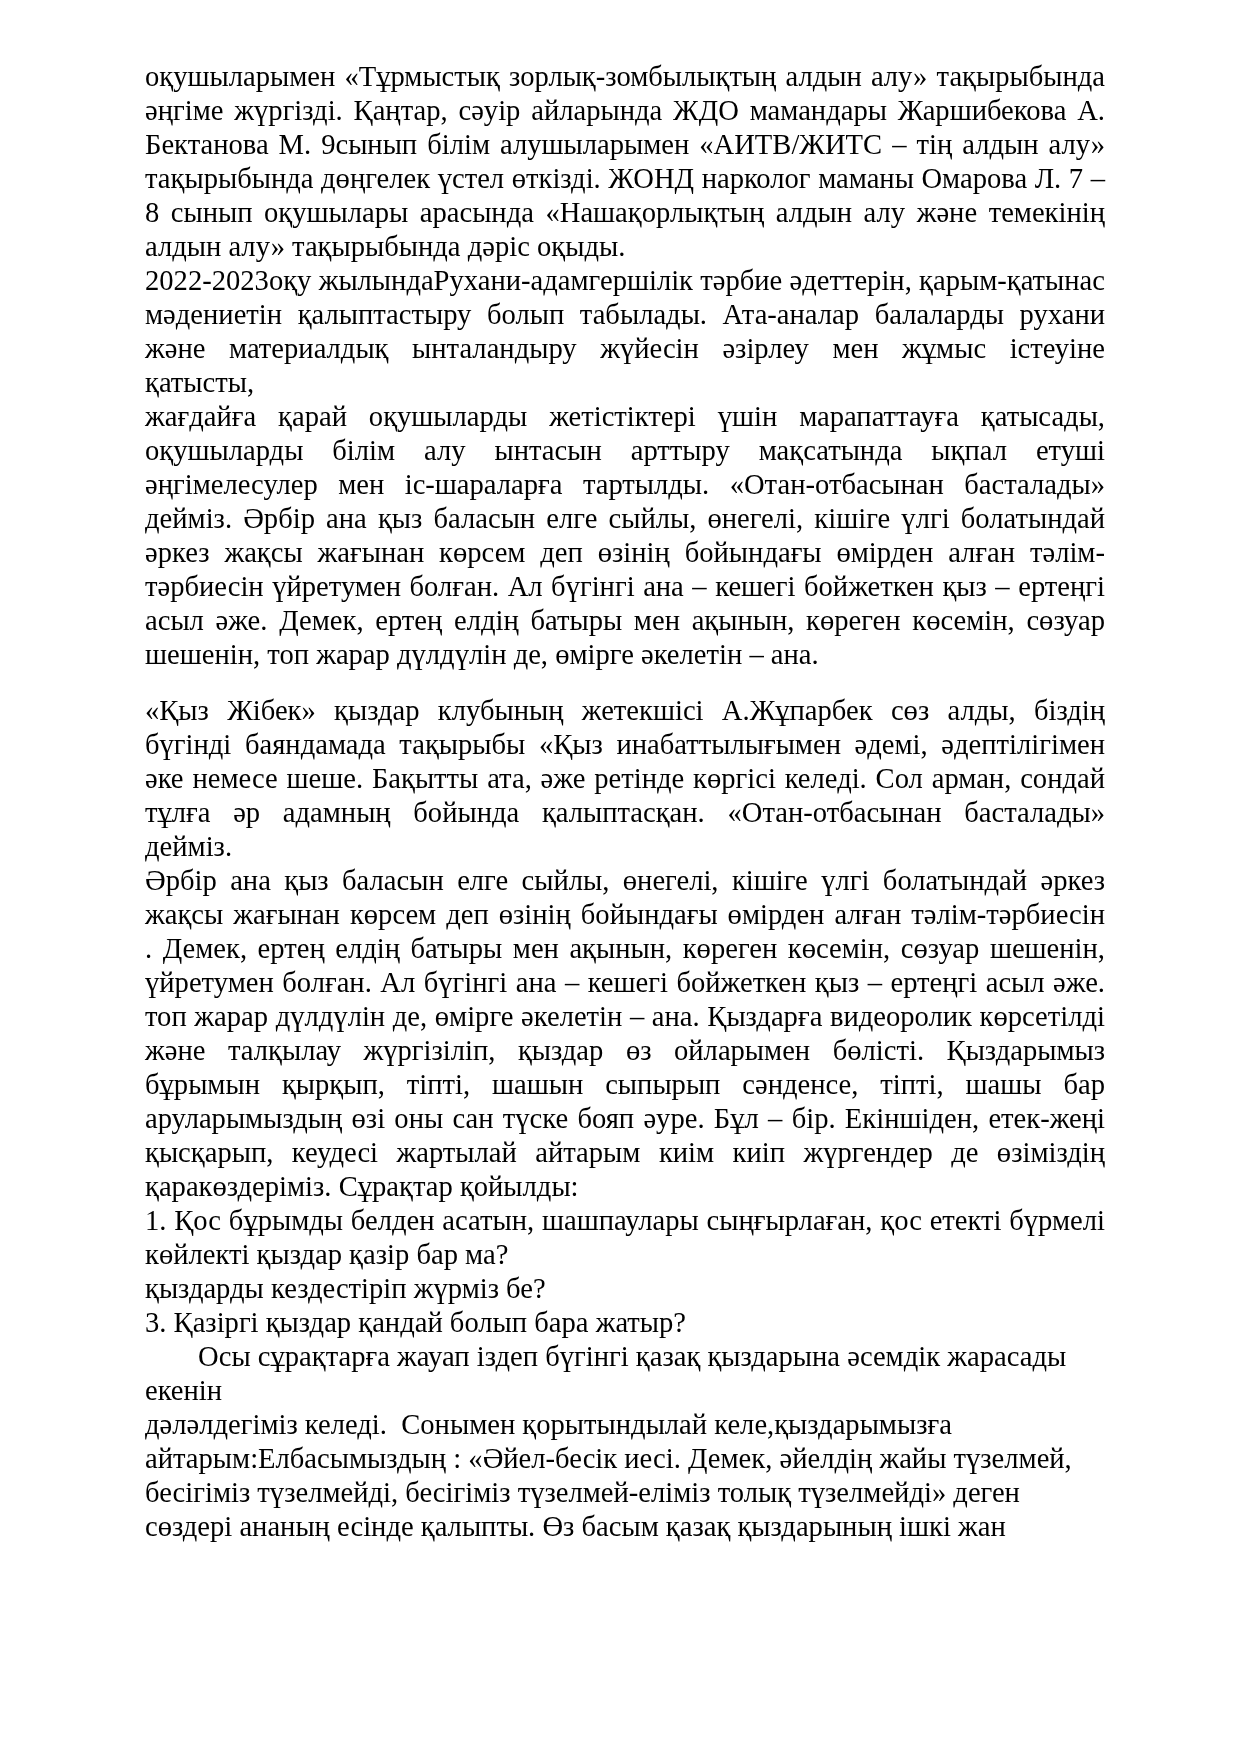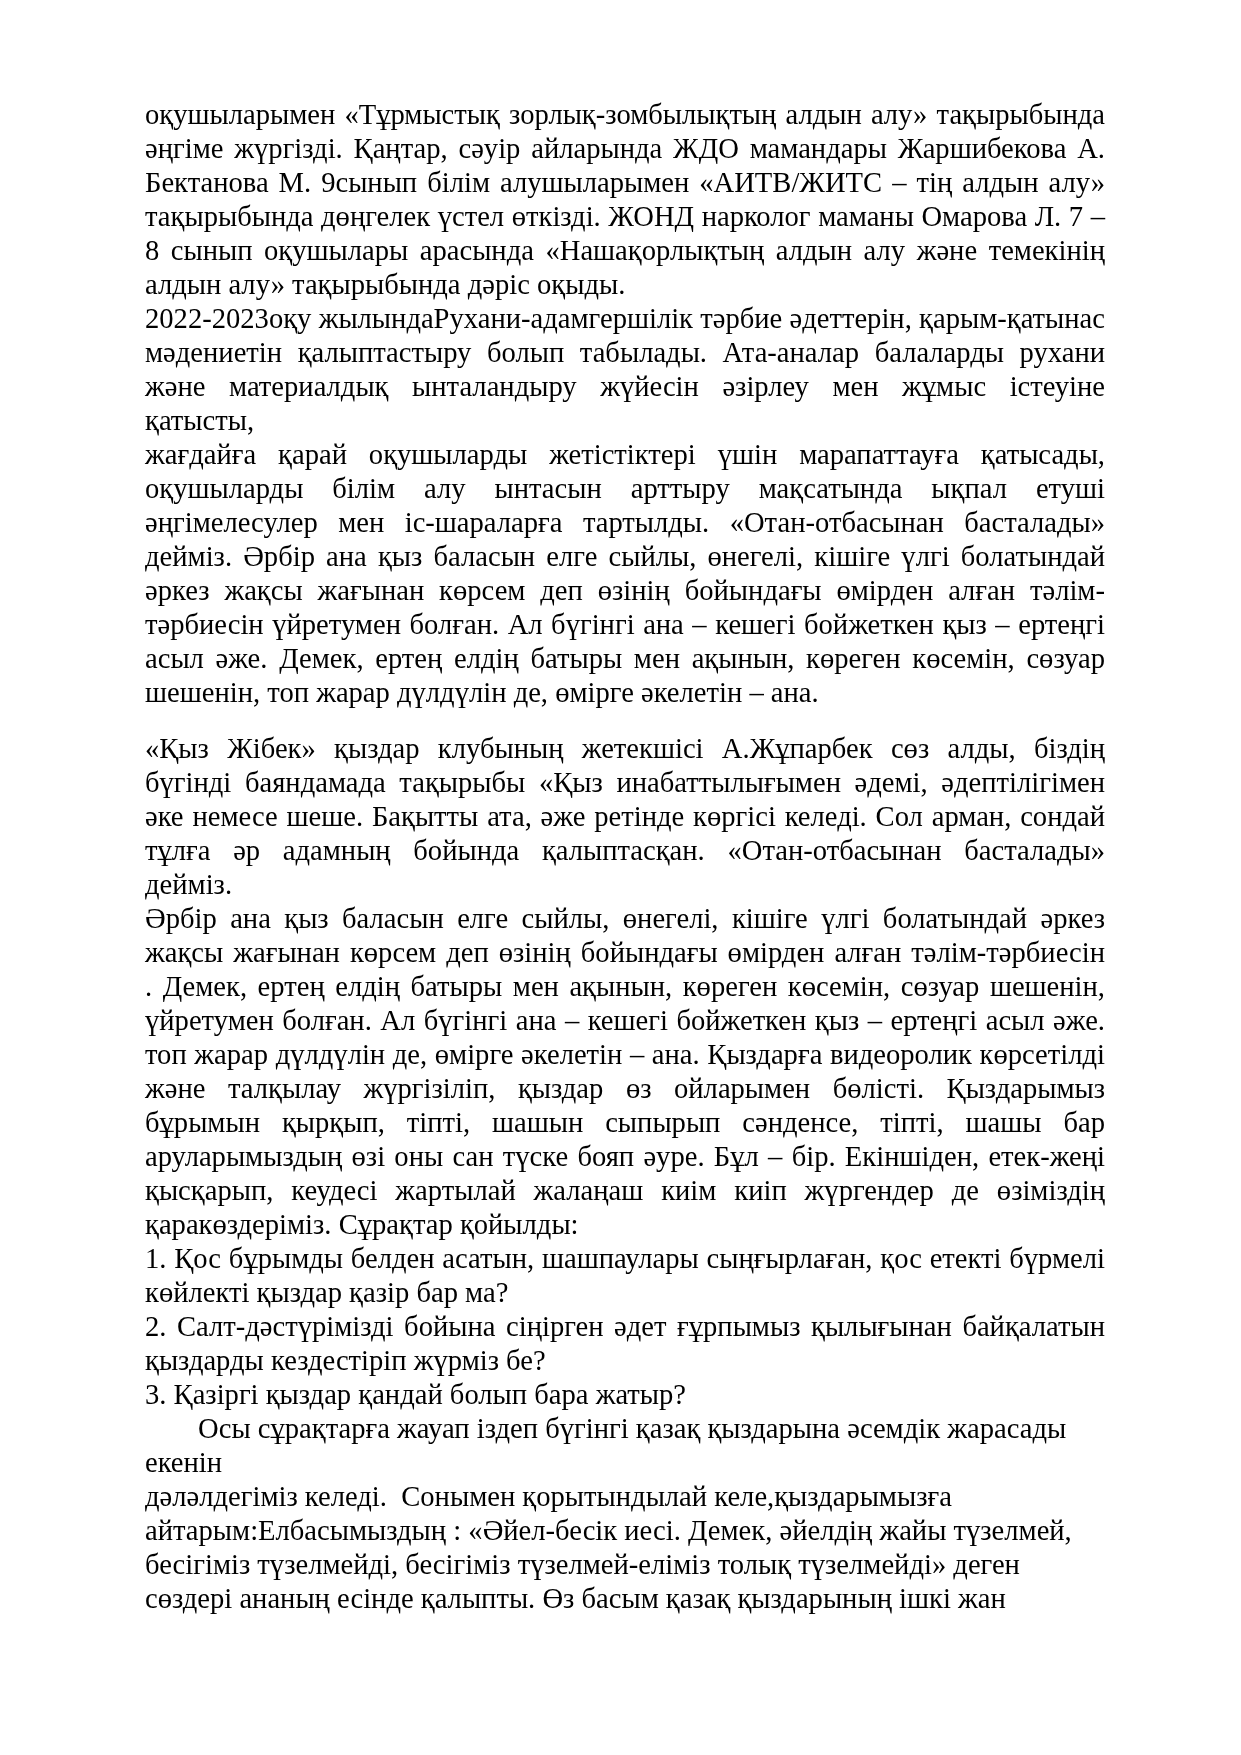--- a/index.html
+++ b/index.html
@@ -7,21 +7,21 @@
     padding: 0;
     background: #ffffff;
   }
   .page {
     position: relative;
     width: 1241px;
     height: 1755px;
     background: #ffffff;
     overflow: hidden;
     box-sizing: border-box;
-    padding: 98px 136px 0 145px;
+    padding: 60px 136px 0 145px;
     font-family: "Liberation Serif", "DejaVu Serif", serif;
     font-size: 28.6px;
     line-height: 34px;
     color: #000000;
   }
   .para { margin: 0; }
   .para.gap-before { margin-top: 22px; }
   .line {
     text-align: justify;
     text-align-last: justify;
@@ -68,29 +68,28 @@
         <div class="line">әке немесе шеше. Бақытты ата, әже ретінде көргісі келеді. Сол арман, сондай</div>
         <div class="line">тұлға әр адамның бойында қалыптасқан. «Отан-отбасынан басталады» дейміз.</div>
         <div class="line">Әрбір ана қыз баласын елге сыйлы, өнегелі, кішіге үлгі болатындай әркез</div>
         <div class="line">жақсы жағынан көрсем деп өзінің бойындағы өмірден алған тәлім-тәрбиесін</div>
         <div class="line">. Демек, ертең елдің батыры мен ақынын, көреген көсемін, сөзуар шешенін,</div>
         <div class="line">үйретумен болған. Ал бүгінгі ана – кешегі бойжеткен қыз – ертеңгі асыл әже.</div>
         <div class="line">топ жарар дүлдүлін де, өмірге әкелетін – ана. Қыздарға видеоролик көрсетілді</div>
         <div class="line">және талқылау жүргізіліп, қыздар өз ойларымен бөлісті. Қыздарымыз</div>
         <div class="line">бұрымын қырқып, тіпті, шашын сыпырып сәнденсе, тіпті, шашы бар</div>
         <div class="line">аруларымыздың өзі оны сан түске бояп әуре. Бұл – бір. Екіншіден, етек-жеңі</div>
-        <div class="line">қысқарып, кеудесі жартылай жалаңаш киім киіп жүргендер де өзіміздің</div>
+        <div class="line">қысқарып, кеудесі жартылай айтарым киім киіп жүргендер де өзіміздің</div>
         <div class="line last-line">қаракөздеріміз. Сұрақтар қойылды:</div>
       </div>
       <div class="para align-justify">
         <div class="line">1. Қос бұрымды белден асатын, шашпаулары сыңғырлаған, қос етекті бүрмелі</div>
         <div class="line last-line">көйлекті қыздар қазір бар ма?</div>
       </div>
       <div class="para align-justify">
-        <div class="line">2. Салт-дәстүрімізді бойына сіңірген әдет ғұрпымыз қылығынан байқалатын</div>
         <div class="line last-line">қыздарды кездестіріп жүрміз бе?</div>
       </div>
       <div class="para align-justify">
         <div class="line last-line">3. Қазіргі қыздар қандай болып бара жатыр?</div>
       </div>
       <div class="para align-left">
         <div class="line">  Осы сұрақтарға жауап іздеп бүгінгі қазақ қыздарына әсемдік жарасады екенін</div>
         <div class="line">дәләлдегіміз келеді.  Сонымен қорытындылай келе,қыздарымызға</div>
         <div class="line">айтарым:Елбасымыздың : «Әйел-бесік иесі. Демек, әйелдің жайы түзелмей,</div>
         <div class="line">бесігіміз түзелмейді, бесігіміз түзелмей-еліміз толық түзелмейді» деген</div>

